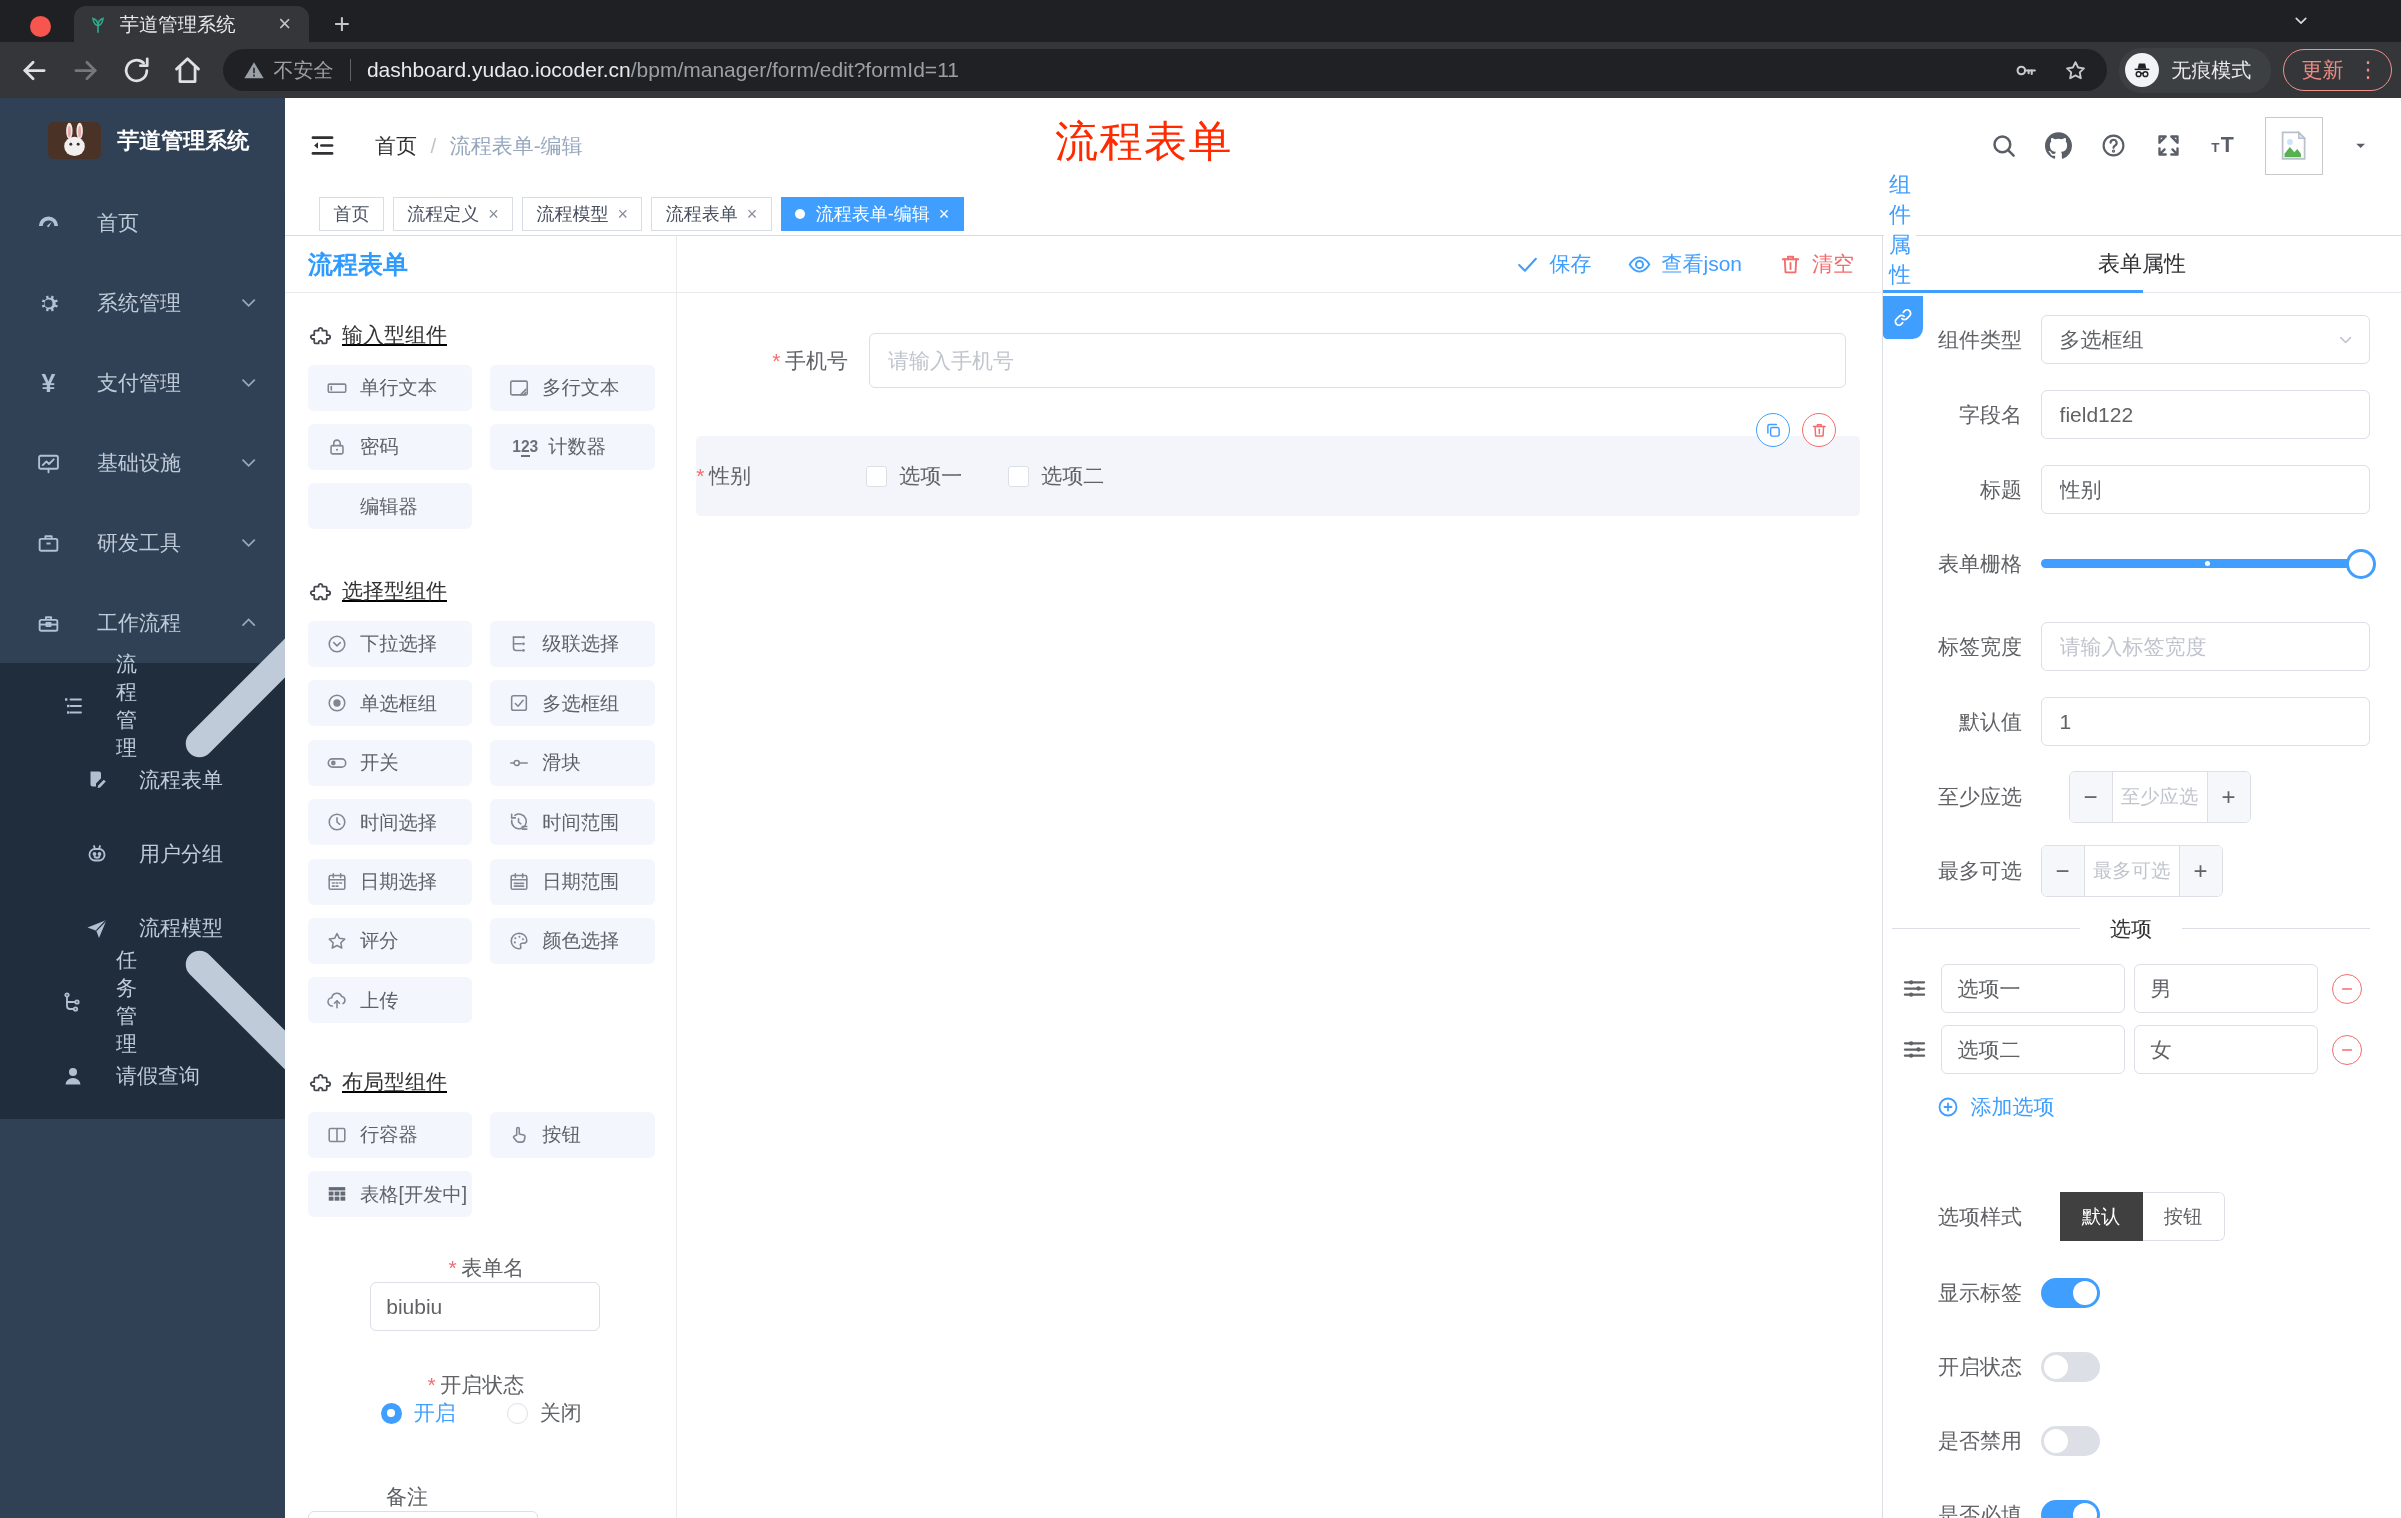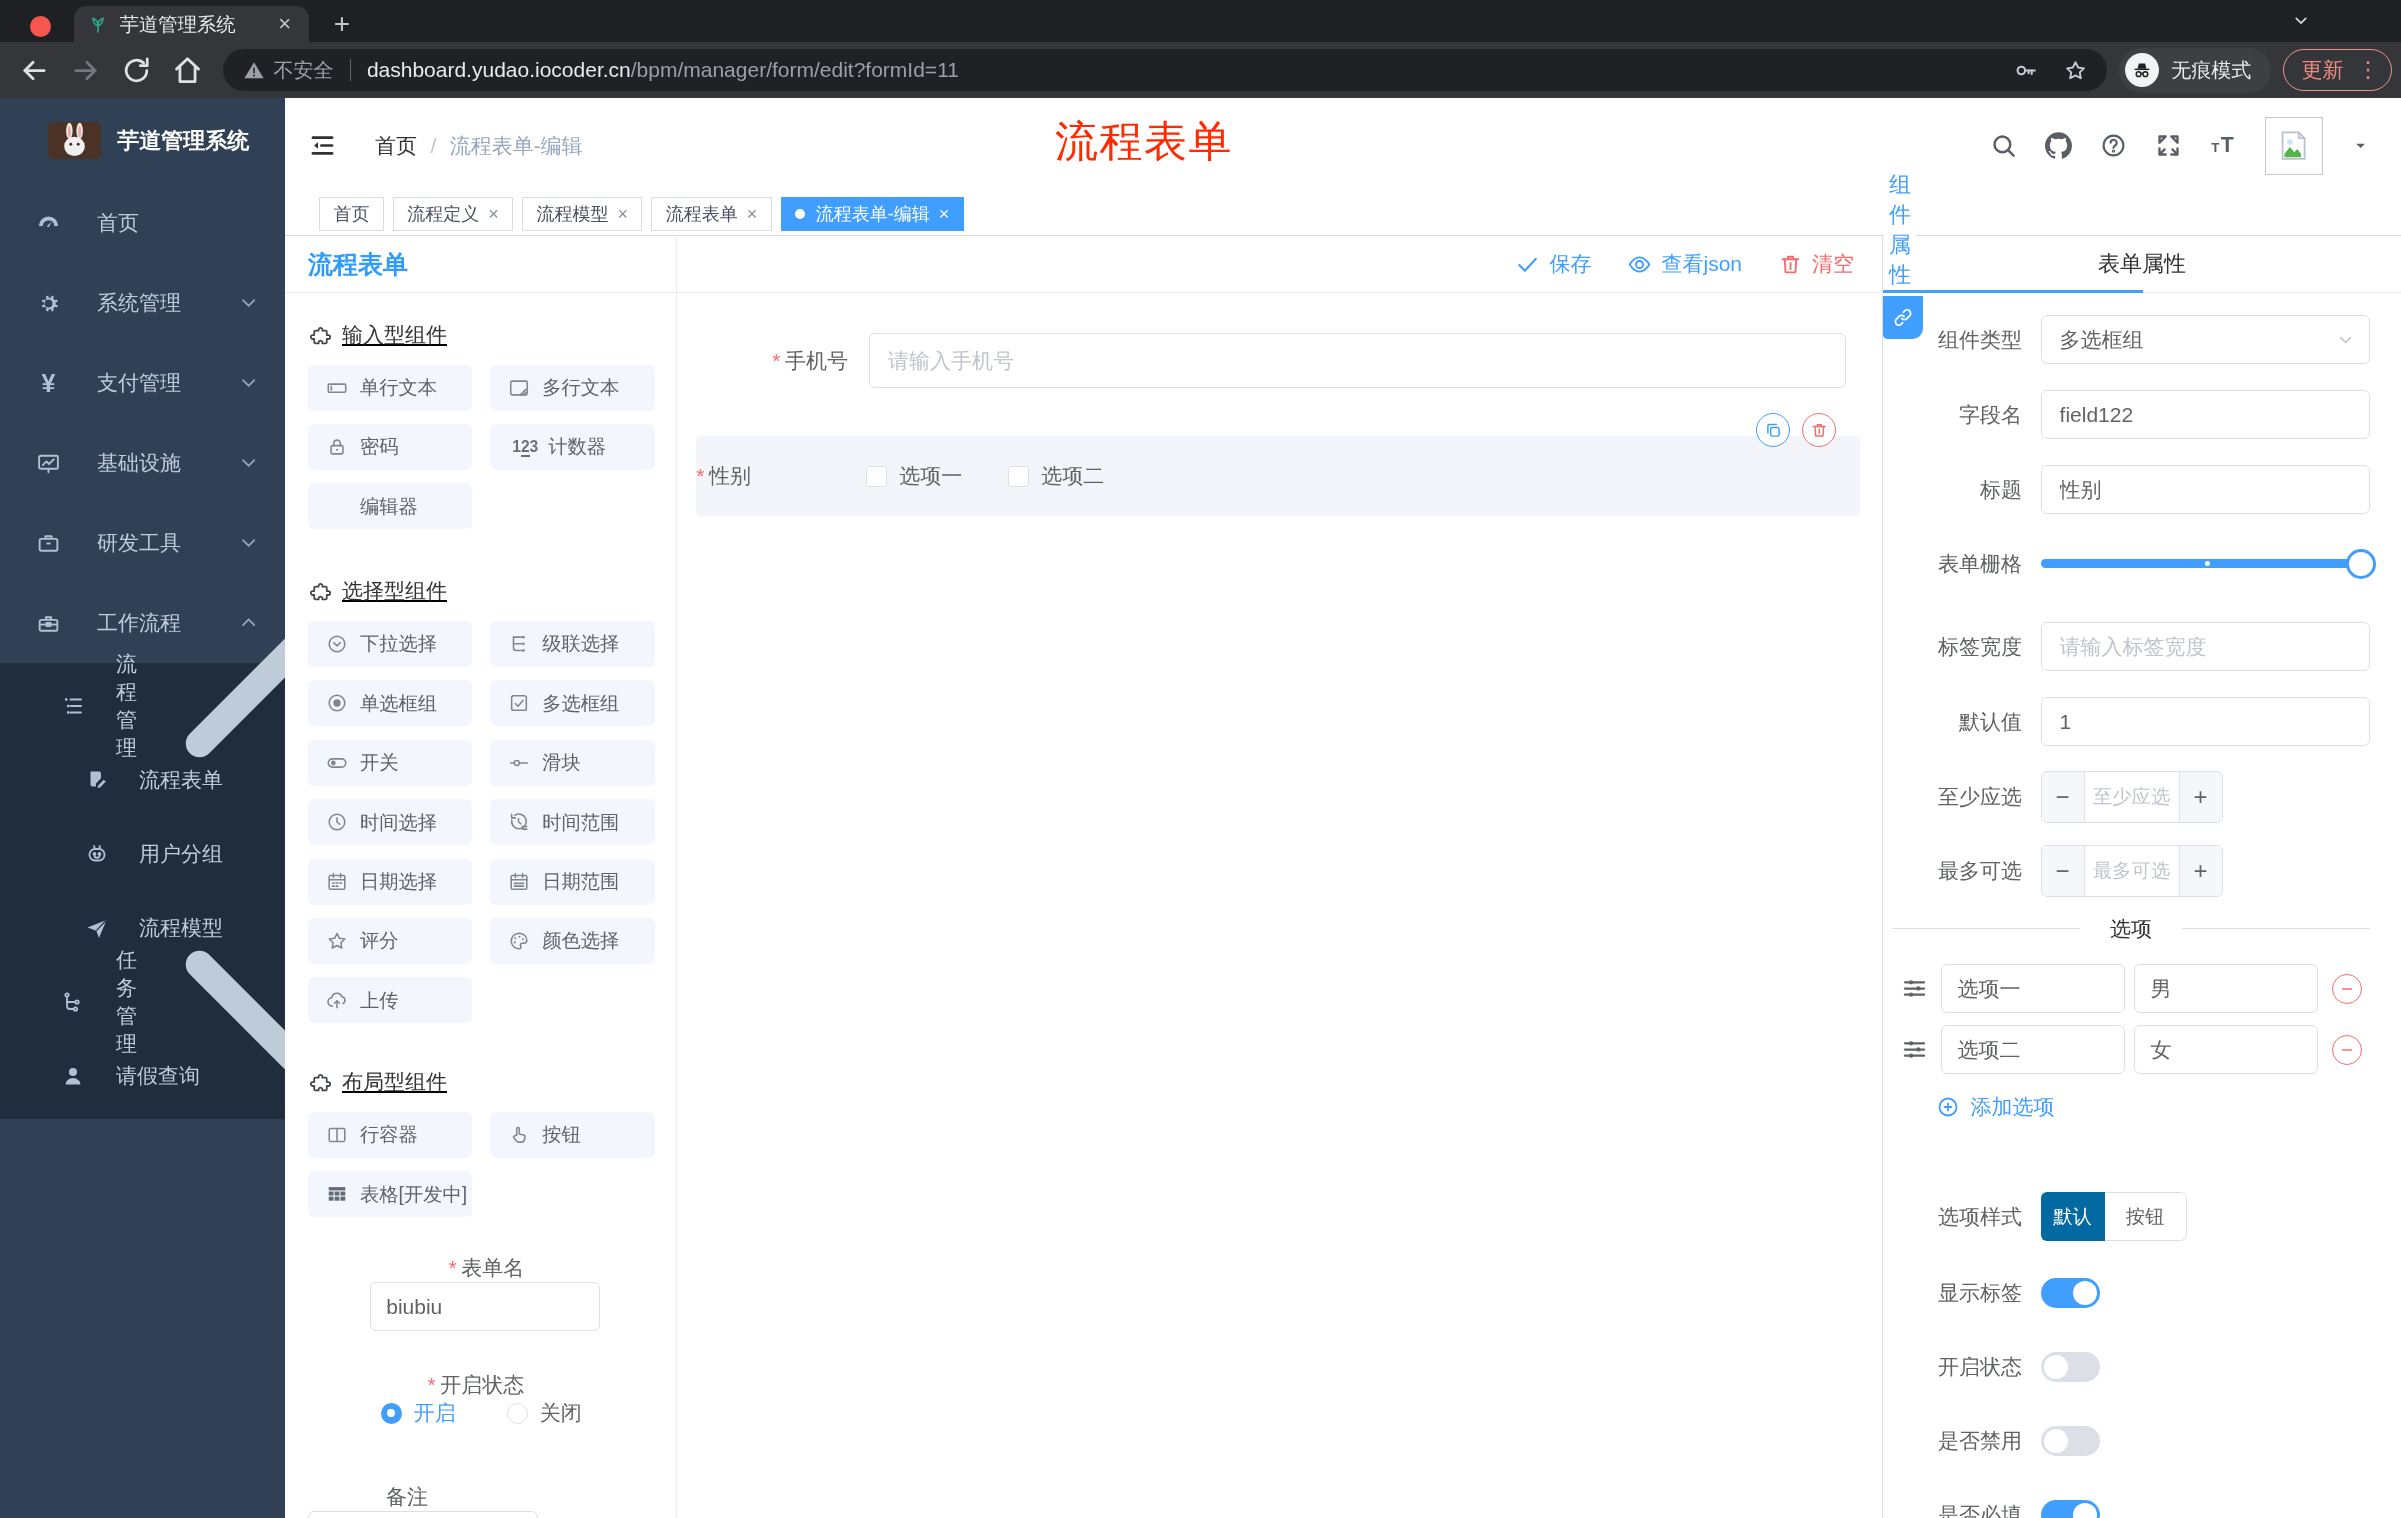--- a/index.html
+++ b/index.html
@@ -146,37 +146,37 @@
   .sld-row { margin-bottom:40px; height:37px; }
   .sld { position:relative; height:37px; flex:1; }
   .sld-track { position:absolute; left:0; right:4.5px; top:14px; height:9px; border-radius:4.5px; background:#409eff; }
   .sld-stop { position:absolute; left:50%; top:16.3px; width:5.2px; height:5.2px; border-radius:50%; background:#fff; }
   .sld-handle { position:absolute; right:-6px; top:3.7px; width:30px; height:30px; border-radius:50%; background:#fff; border:3.7px solid #409eff; }
   
   .stp { display:flex; width:182px; height:52px; border:0.7px solid #dcdfe6; border-radius:6px; overflow:hidden; background:#fff; }
   .stp-btn { width:43px; background:#f5f7fa; color:#606266; display:flex; align-items:center; justify-content:center; font-size:24px; flex:none; }
   .stp-btn.l { border-right:0.7px solid #dcdfe6; } .stp-btn.r { border-left:0.7px solid #dcdfe6; }
   .stp-in { width:94px; border:0; outline:none; text-align:center; font-size:19.3px; color:#606266; }
-  .stp-row { margin-bottom:22px; }
+  .stp-row { margin-bottom:22px;gap:28px; }
   
   .divider { display:flex; align-items:center; margin:18px 0 21.5px 9px; }
   .divider .dl { flex:1; height:0.7px; background:#dcdfe6; }
   .divider .dt { font-size:21px; color:#303133; margin:0 30px; }
   
   .orow { display:flex; align-items:center; margin:0 0 12px 18px; }
   .drag-ic { width:27px; height:27px; color:#606266; margin-right:13.4px; }
   .oin { width:184px; height:49px; border:0.7px solid #dcdfe6; border-radius:6px; font-size:21px; color:#606266; padding:0 15px; outline:none; }
   .oin + .oin { margin-left:9px; }
   .ominus { width:30px; height:30px; border:1.9px solid #f56c6c; border-radius:50%; color:#f56c6c; margin-left:13.4px; padding:6px; flex:none; }
   .add-opt { display:flex; align-items:center; gap:10.4px; margin:19.3px 0 0 53px; color:#409eff; font-size:21px; }
   .add-opt .ai { width:24px; height:24px; }
   
   .seg-row { margin-top:71px; margin-bottom:34px; }
   .seg { display:inline-flex; height:49px; border-radius:6px; overflow:hidden; }
-  .seg .s1 { width:64px; background:#0369a1; color:#fff; display:flex; align-items:center; justify-content:center; font-size:19.3px; }
+  .seg .s1 { width:83px; background:#404040; color:#fff; display:flex; align-items:center; justify-content:center; font-size:19.3px;margin-left:19px; }
   .seg .s2 { width:82px; background:#fff; border:0.7px solid #dcdfe6; border-left:0; border-radius:0 6px 6px 0; color:#606266; display:flex; align-items:center; justify-content:center; font-size:19.3px; }
   
   .swrow { display:flex; align-items:center; margin-bottom:39px; height:35px; }
   .sw { width:59px; height:30px; border-radius:15px; position:relative; flex:none; }
   .sw.on { background:#409eff; } .sw.off { background:#dcdfe6; }
   .sw .knob { position:absolute; top:3px; width:24px; height:24px; border-radius:50%; background:#fff; }
   .sw.on .knob { right:3px; } .sw.off .knob { left:3px; }
 </style>
 </head>
 <body>

